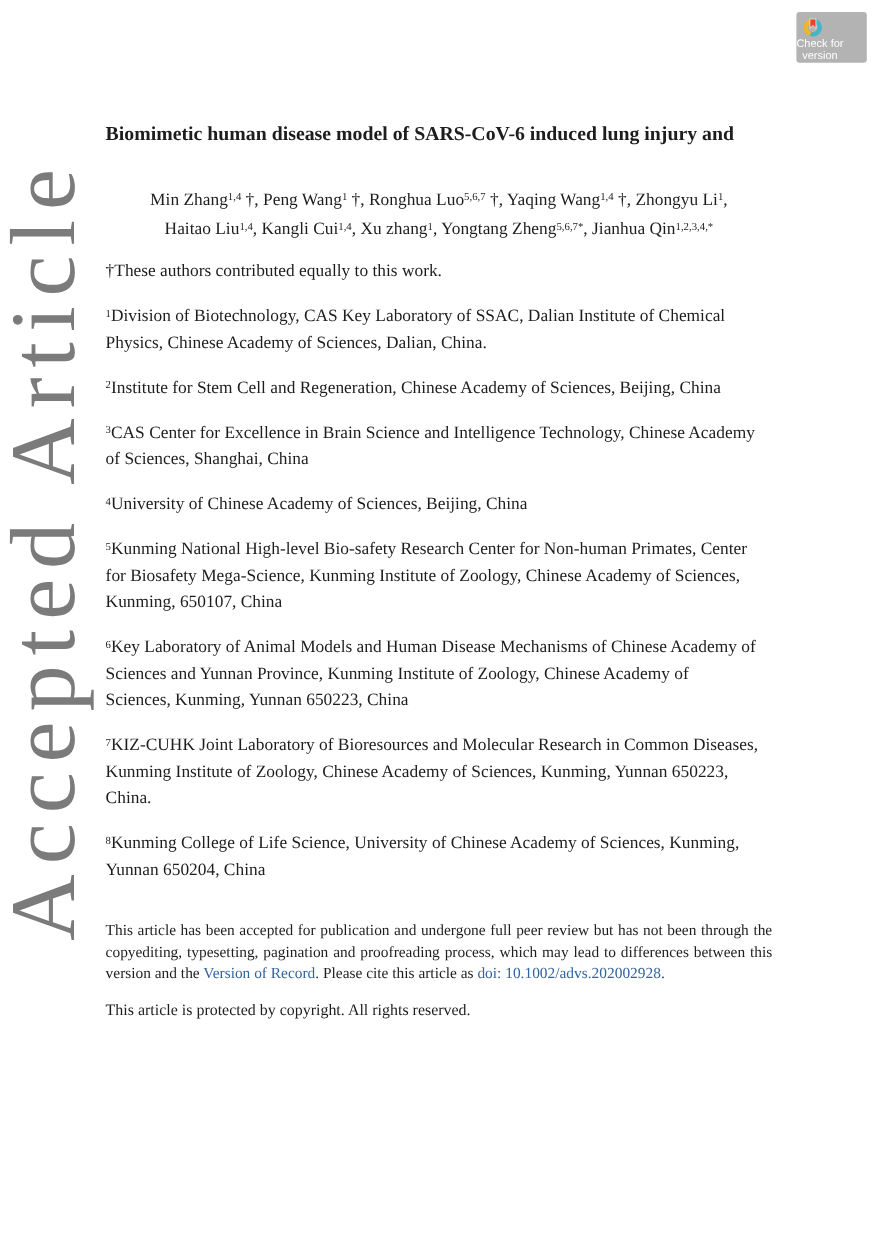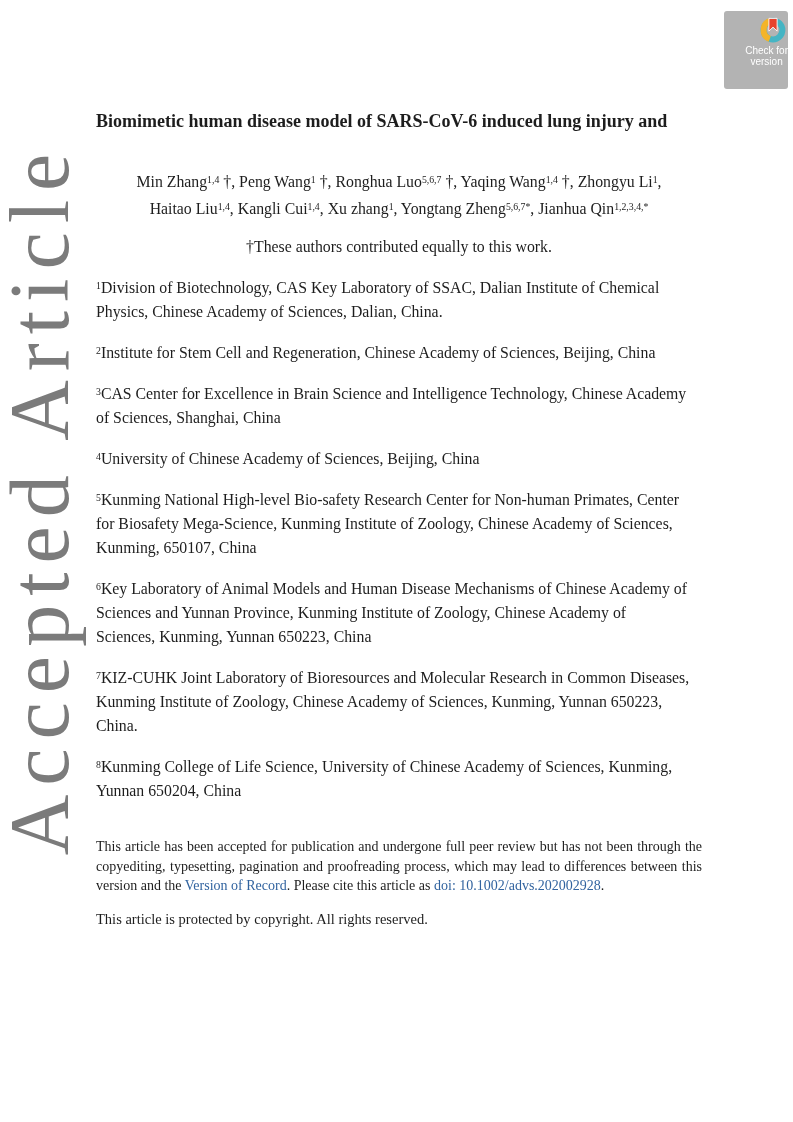--- a/index.html
+++ b/index.html
@@ -29,25 +29,25 @@
     white-space: nowrap;
     user-select: none;
   }
 
   
   .badge {
     position: absolute;
     left: 724px;
     top: 11px;
     width: 64px;
-    height: 78px;
+    height: 46px;
     border-radius: 3px;
     display: flex;
     flex-direction: column;
-    align-items: flex-end;
+    align-items: flex-start;
     padding-top: 4px;
     cursor: pointer;
   }
   .badge svg { width: 30px; height: 30px; display: block; }
   .badge-label {
     margin-top: 1px;
     font-family: "Liberation Sans", sans-serif;
     font-size: 10px;
     line-height: 10.5px;
     color: #ffffff;
@@ -80,21 +80,21 @@
     position: relative;
     top: -0.45em;
     vertical-align: baseline;
   }
   .body-text p {
     margin: 17px 0 0 0;
     font-size: 15.8px;
     line-height: 24px;
     white-space: nowrap;
   }
-  .body-text p.first { margin-top: 13px; text-align: center; }
+  .body-text p.first { margin-top: 13px; }
   .correspondence { font-weight: bold; }
 
   .disclaimer {
     margin-top: 34px;
     font-size: 14px;
     line-height: 19.5px;
     text-align: justify;
   }
   .disclaimer a { cursor: pointer; }
   .copyright {

